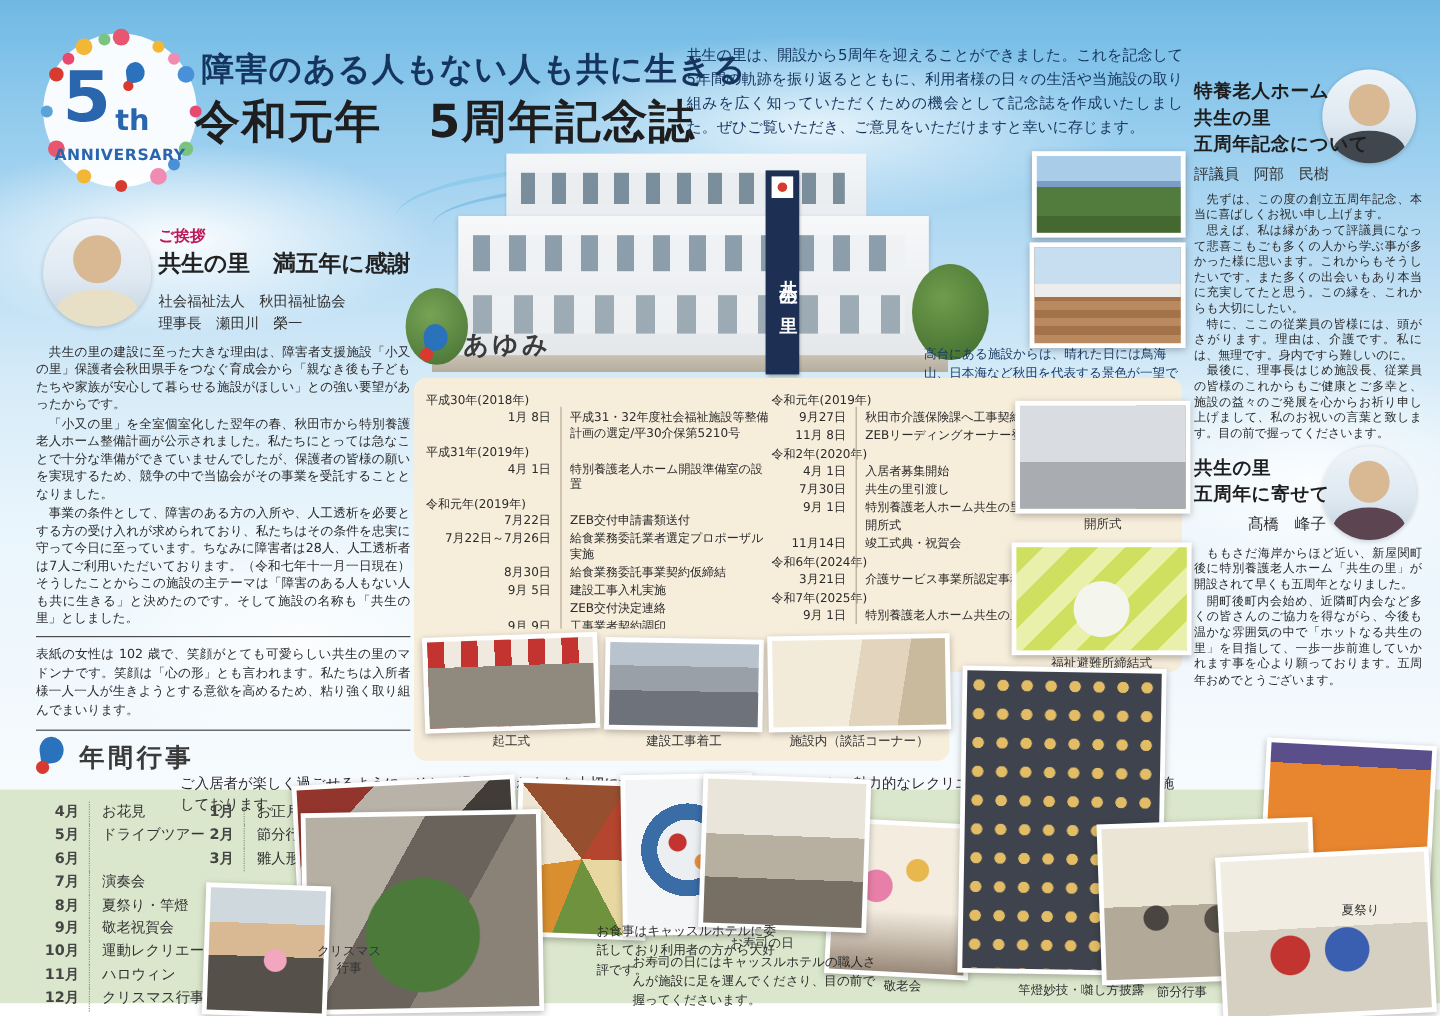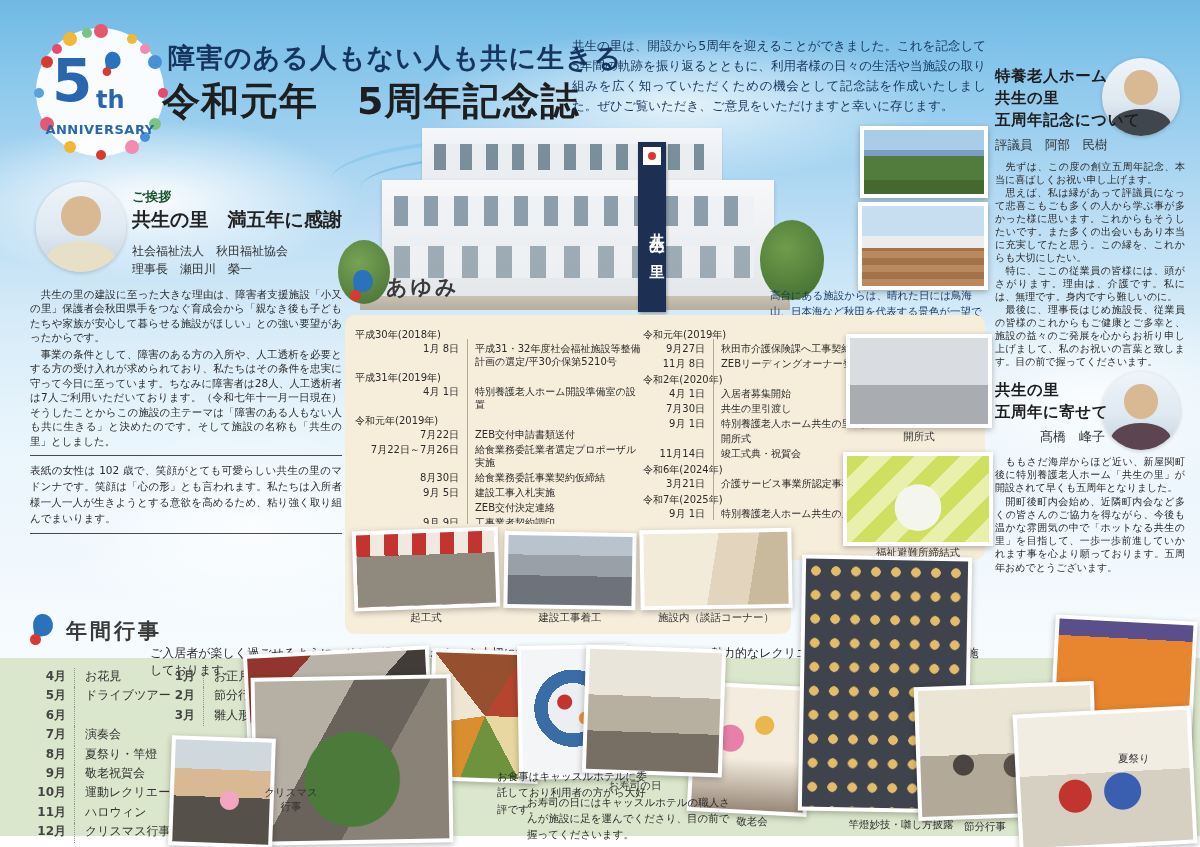--- a/index.html
+++ b/index.html
@@ -79,21 +79,21 @@
             background:linear-gradient(180deg,#eef4f9 0%,#dfe9f2 55%,#c2d0dc 100%);box-shadow:0 1px 4px rgba(0,0,0,.2);}
   .portrait .face{position:absolute;left:28%;top:16%;width:44%;height:44%;border-radius:50%;background:#d9b894;}
   .portrait .body{position:absolute;left:12%;bottom:-8%;width:76%;height:42%;border-radius:50% 50% 0 0;}
   .body-cream{background:#e8e0c6;}
   .body-suit{background:#3f464e;}
   .body-dark{background:#5c4450;}
   .pt-setagawa{left:36px;top:182px;width:90px;height:90px;}
   .pt-abe{left:1102px;top:58px;width:78px;height:78px;}
   .pt-takahashi{left:1102px;top:372px;width:78px;height:78px;}
   
-  .greet-label{left:132px;top:188px;font-size:13px;font-weight:bold;color:#14532d;}
+  .greet-label{left:132px;top:188px;font-size:13px;font-weight:bold;color:#be185d;}
   .greet-title{left:132px;top:207px;font-size:19px;font-weight:bold;color:#222;}
   .greet-org{left:132px;top:243px;font-size:12px;color:#333;}
   .greet-name{left:132px;top:261px;font-size:12px;color:#333;}
   .greet-body{left:30px;top:287px;width:312px;font-size:10.5px;line-height:1.38;color:#2b2b2b;text-align:justify;}
   .greet-body p{margin:0 0 2px 0;}
   .greet-note{border-top:1.5px solid #4a4a4a;border-bottom:1.5px solid #4a4a4a;margin-top:7px;
               padding:7px 0;font-size:10.5px;line-height:1.5;}
   
   .rc-h{position:absolute;font-size:15.5px;font-weight:bold;color:#1e1e1e;letter-spacing:.5px;}
   .abe-h1{left:995px;top:66px;} .abe-h2{left:995px;top:88px;} .abe-h3{left:995px;top:110px;}
@@ -252,20 +252,21 @@
   <div class="portrait pt-setagawa">
     <div class="face"></div>
     <div class="body body-cream"></div>
   </div>
   <div class="abs greet-label">ご挨拶</div>
   <div class="abs greet-title">共生の里　満五年に感謝</div>
   <div class="abs greet-org">社会福祉法人　秋田福祉協会</div>
   <div class="abs greet-name">理事長　瀬田川　榮一</div>
   <div class="abs greet-body">
     <p>　共生の里の建設に至った大きな理由は、障害者支援施設「小又の里」保護者会秋田県手をつなぐ育成会から「親なき後も子どもたちや家族が安心して暮らせる施設がほしい」との強い要望があったからです。</p>
+    <p>　「小又の里」を全室個室化した翌年の春、秋田市から特別養護老人ホーム整備計画が公示されました。私たちにとっては急なことで十分な準備ができていませんでしたが、保護者の皆様の願いを実現するため、競争の中で当協会がその事業を受託することとなりました。</p>
     <p>　事業の条件として、障害のある方の入所や、人工透析を必要とする方の受け入れが求められており、私たちはその条件を忠実に守って今日に至っています。ちなみに障害者は28人、人工透析者は7人ご利用いただいております。（令和七年十一月一日現在）そうしたことからこの施設の主テーマは「障害のある人もない人も共に生きる」と決めたのです。そして施設の名称も「共生の里」としました。</p>
     <div class="greet-note">表紙の女性は 102 歳で、笑顔がとても可愛らしい共生の里のマドンナです。笑顔は「心の形」とも言われます。私たちは入所者様一人一人が生きようとする意欲を高めるため、粘り強く取り組んでまいります。</div>
   </div>
 
   <div class="portrait pt-abe">
     <div class="face"></div>
     <div class="body body-suit"></div>
   </div>
   <div class="rc-h abe-h1">特養老人ホーム</div>
   <div class="rc-h abe-h2">共生の里</div>

